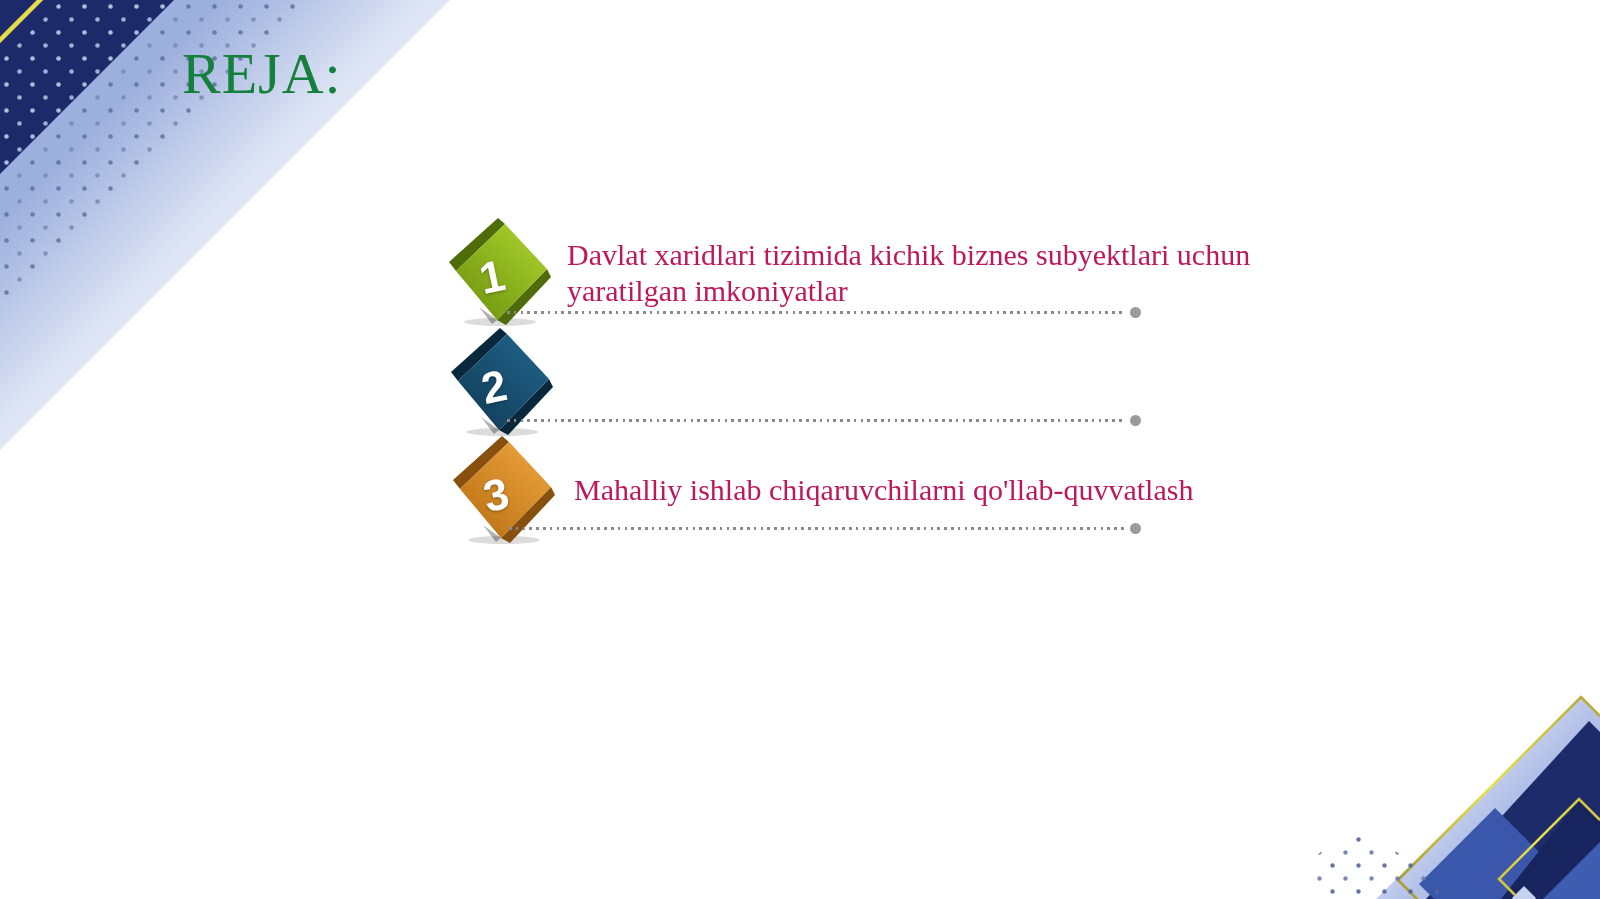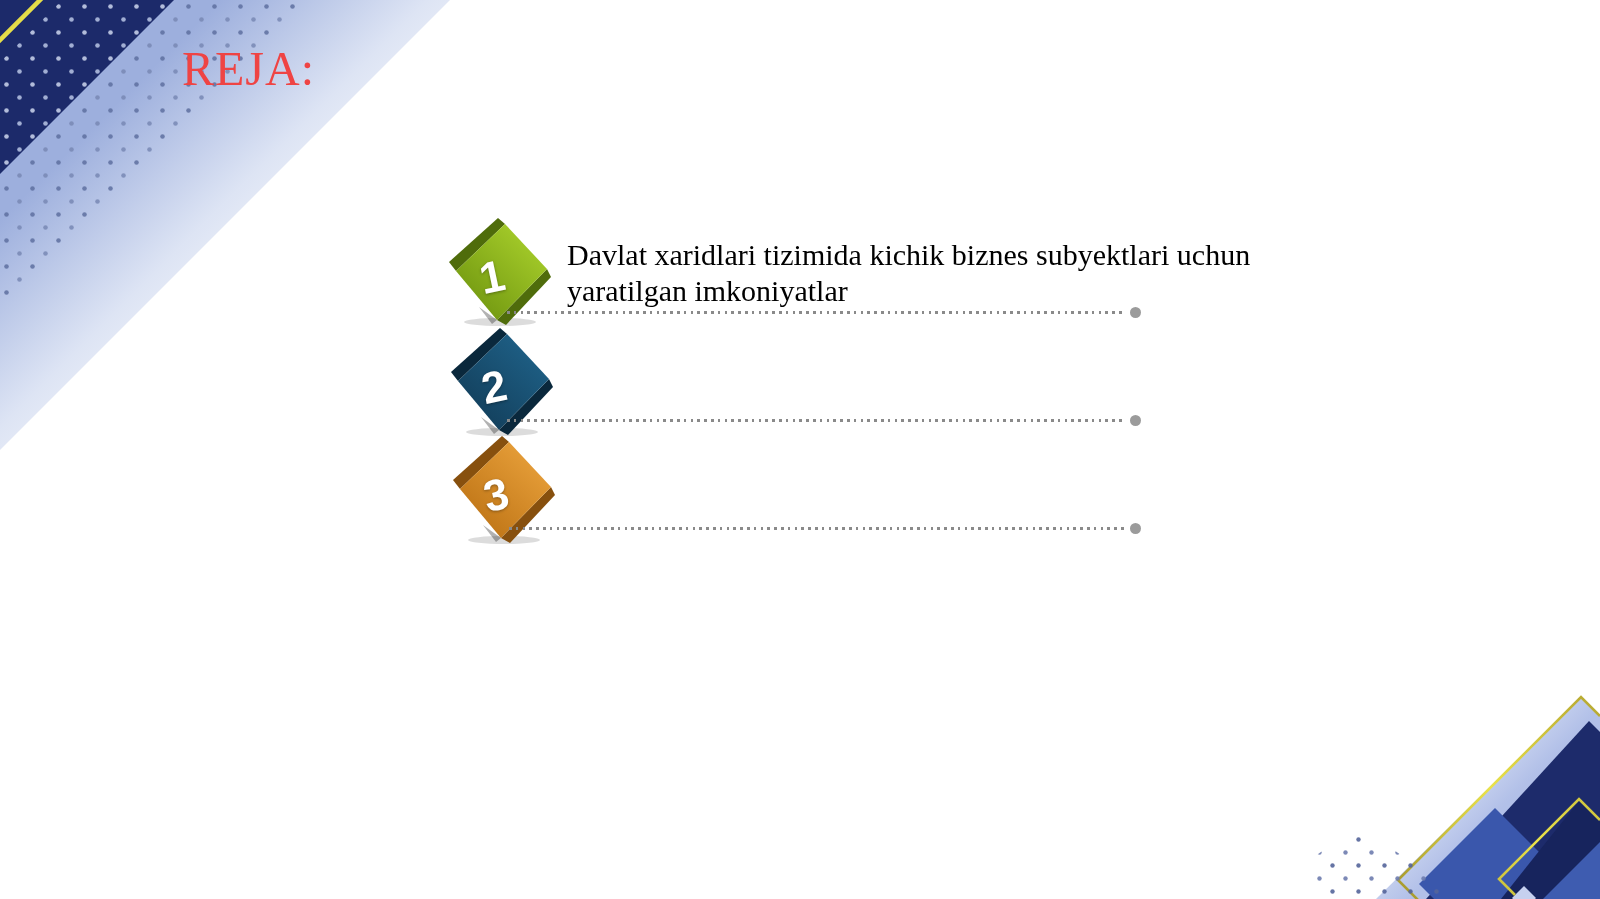--- a/index.html
+++ b/index.html
@@ -11,24 +11,24 @@
     font-family:"Liberation Serif","DejaVu Serif",serif;
   }
   .decor{position:absolute;pointer-events:none;}
   .decor-tl{left:0;top:0;}
   .decor-br{right:0;bottom:0;}
 
   .title{
     position:absolute;
     left:182px;top:44px;
     margin:0;
-    font-size:48px;
+    font-size:58px;
     font-weight:400;
     line-height:1.05;
-    color:#ef4444;
+    color:#15803d;
     letter-spacing:1px;
   }
 
   .item{position:absolute;left:0;top:0;width:100%;height:100%;}
 
   .cube{position:absolute;width:104px;height:104px;}
   .cube-1{left:448px;top:221px;}
   .cube-2{left:450px;top:331px;}
   .cube-3{left:452px;top:439px;}
   .cube svg{position:absolute;left:0;top:0;overflow:visible;}
@@ -36,21 +36,21 @@
     position:absolute;left:0;top:0;width:104px;height:104px;
     display:flex;align-items:center;justify-content:center;
     transform:translate(-8px,4px) rotate(-12deg);
     font-family:"Liberation Sans","DejaVu Sans",sans-serif;
     font-weight:bold;font-size:44px;color:#ffffff;
     text-shadow:0 1px 3px rgba(0,0,0,.35);
   }
 
   .item-text{
     position:absolute;
-    color:#000000;
+    color:#be185d;
     font-size:30px;
     line-height:36px;
   }
   .text-1{left:567px;top:237px;width:700px;}
   .text-2{left:585px;top:367px;white-space:nowrap;}
   .text-3{left:574px;top:472px;white-space:nowrap;}
 
   .dotline{
     position:absolute;
     height:3px;
@@ -183,18 +183,19 @@
           </linearGradient>
         </defs>
         <ellipse cx="52" cy="101" rx="36" ry="4" fill="rgba(60,60,60,0.18)"></ellipse>
         <polygon points="99,48 49,99 58,104 103,56" fill="#87500e"></polygon>
         <polygon points="8,50 57,3 50,-3 1,41" fill="#87500e"></polygon>
         <polygon points="49,99 31,86 44,103" fill="rgba(0,0,0,0.3)"></polygon>
         <polygon points="57,3 99,48 49,99 8,50" fill="url(#faceG2)"></polygon>
       </svg>
       <div class="cube-num">3</div>
     </div>
+    <div class="item-text text-3">Mahalliy ishlab chiqaruvchilarni qo'llab-quvvatlash</div>
     <div class="dotline dot-3">
       <span class="end-dot"></span>
     </div>
   </div>
 
 </div>
 
 </body></html>

